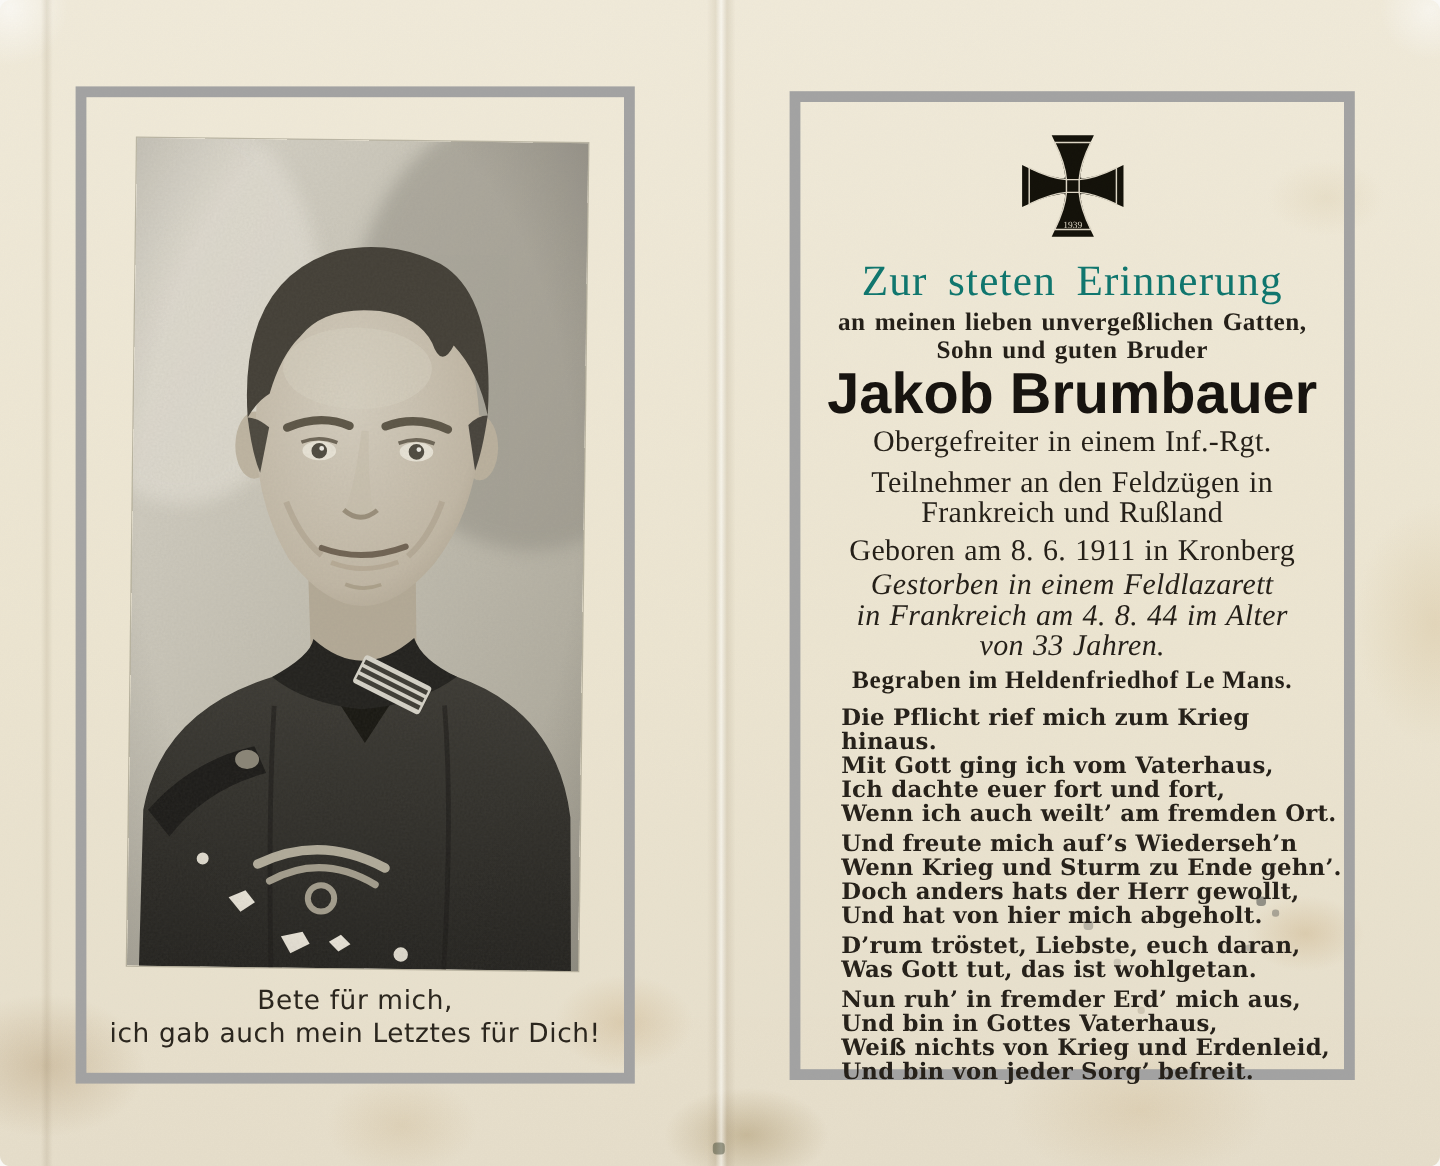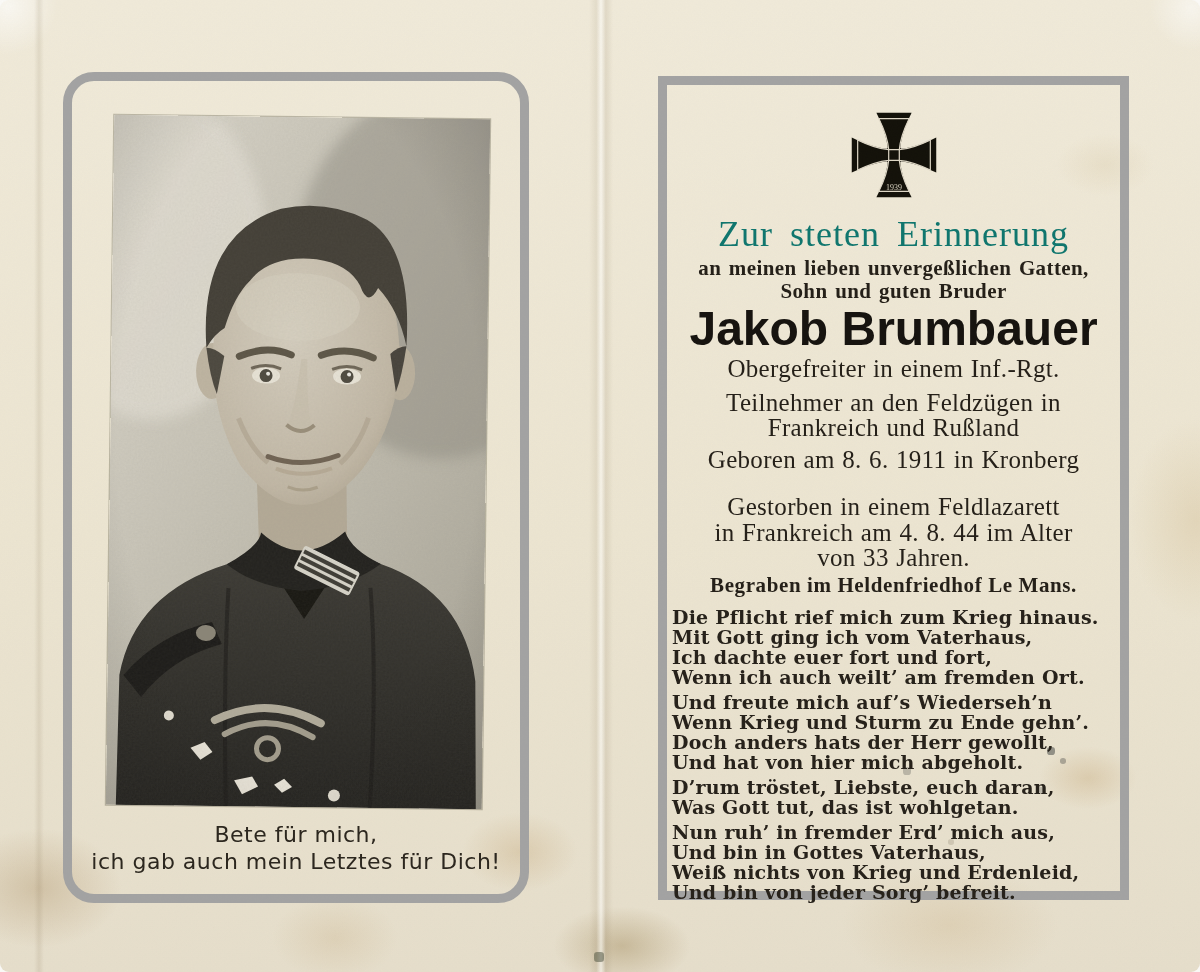--- a/index.html
+++ b/index.html
@@ -46,21 +46,21 @@
       930px 801px 0 2px rgba(140,135,125,.30),
       950px 841px 0 2px rgba(150,140,120,.30),
       598px 956px 0 4px rgba(70,75,55,.50),
       452px 322px 0 2px rgba(150,145,132,.25),
       210px 762px 0 2px rgba(140,130,110,.30);
   }
   .grain { position:absolute; inset:0; pointer-events:none; opacity:.55; }
 
   
   .card { position:absolute; border:9px solid #a3a3a3; }
-  .card-left { left:63px; top:72px; width:466px; height:831px;border-radius:31px; }
+  .card-left { left:63px; top:72px; width:466px; height:831px; }
   .photo {
     position:absolute; left:38px; top:36px; width:376px; height:690px;
     transform:rotate(.7deg); overflow:hidden;
     box-shadow:0 0 0 1px rgba(90,85,70,.35);
   }
   .photo svg { display:block; width:100%; height:100%; }
   .caption {
     position:absolute; left:0; right:0; top:740px; text-align:center;
     font-family:"DejaVu Sans","Liberation Sans",sans-serif;
     font-size:22px; line-height:27px; letter-spacing:.5px; color:#2b261e;
@@ -77,25 +77,25 @@
     margin-top:16px; font-size:36px; line-height:38px; font-weight:400;
     word-spacing:7px; letter-spacing:1px; color:#0f766e;
   }
   .ded { margin-top:4px; font-weight:bold; font-size:21px; line-height:22.5px;
          letter-spacing:.4px; word-spacing:2px; }
   .name {
     margin-top:3px; font-family:"Liberation Sans","DejaVu Sans",sans-serif;
     font-weight:700; font-size:48px; line-height:47px; color:#16130f;
   }
   .detail-group { font-size:25px; line-height:25.5px; letter-spacing:.3px; word-spacing:1px; }
-  .dg1 { margin-top:4px;font-family:Liberation Serif, serif; } .dg2 { margin-top:8px; } .dg3 { margin-top:6px; } .dg4 { margin-top:22px; }
+  .dg1 { margin-top:4px;font-family:Liberation Serif, serif; } .dg2 { margin-top:8px; } .dg3 { margin-top:6px; } .dg4 { margin-top:3px;font-style:italic; }
   .burial { margin-top:3px; font-weight:bold; font-size:21px; line-height:23px; letter-spacing:.6px; }
   .divider { margin-top:4px; width:78px; height:4px; background:#18140f; }
   .poem {
-    margin-top:6px; align-self:stretch; text-align:left; padding-left:5px;
+    margin-top:6px; align-self:stretch; text-align:left; padding-left:34px;
     font-family:"DejaVu Serif","Liberation Serif",serif; font-weight:bold;
     font-size:19px; line-height:20px; letter-spacing:.2px; color:#26211a;
   }
   .stanza { margin-bottom:5px; }
 </style>
 </head>
 <body>
 
 <div class="paper"></div>
 <div class="fold-crease"></div>

